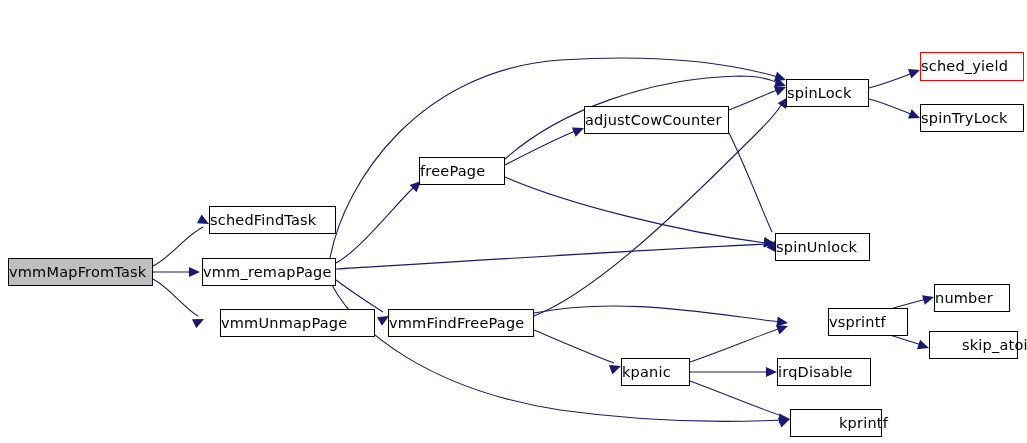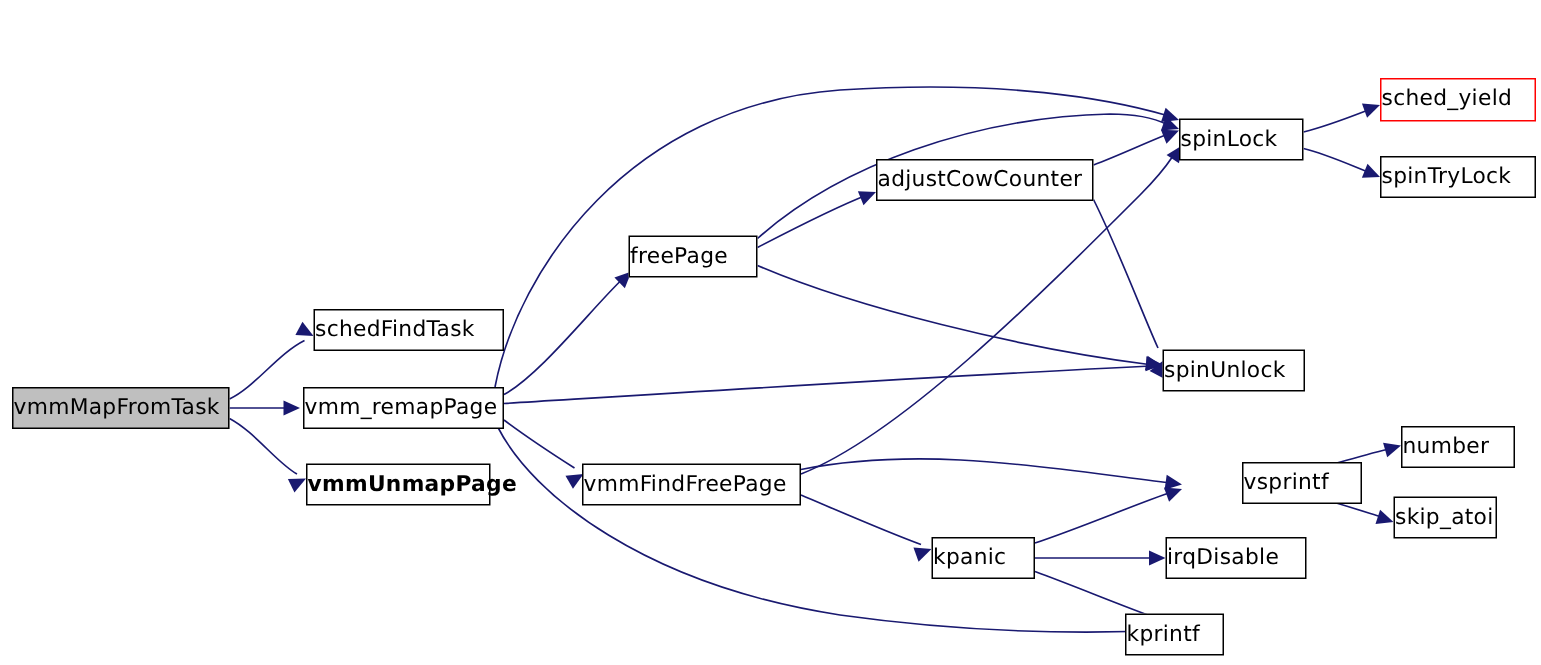--- a/index.html
+++ b/index.html
@@ -150,21 +150,21 @@
   <div id="node-layer">
       <div class="node highlight" style="left: 8px; top: 258px; width: 145px; height: 28px;">
         <span class="node-label">vmmMapFromTask</span>
       </div>
       <div class="node" style="left: 209px; top: 206px; width: 127px; height: 28px;">
         <span class="node-label">schedFindTask</span>
       </div>
       <div class="node" style="left: 202px; top: 258px; width: 134px; height: 28px;">
         <span class="node-label">vmm_remapPage</span>
       </div>
-      <div class="node" style="left: 204px; top: 309px; width: 123px; height: 28px; font-weight: bold;">
+      <div class="node" style="left: 220px; top: 309px; width: 155px; height: 28px;">
         <span class="node-label">vmmUnmapPage</span>
       </div>
       <div class="node" style="left: 419px; top: 157px; width: 86px; height: 28px;">
         <span class="node-label">freePage</span>
       </div>
       <div class="node" style="left: 388px; top: 309px; width: 146px; height: 28px;">
         <span class="node-label">vmmFindFreePage</span>
       </div>
       <div class="node" style="left: 584px; top: 106px; width: 145px; height: 28px;">
         <span class="node-label">adjustCowCounter</span>
@@ -177,29 +177,29 @@
       </div>
       <div class="node" style="left: 775px; top: 233px; width: 95px; height: 28px;">
         <span class="node-label">spinUnlock</span>
       </div>
       <div class="node" style="left: 788px; top: 308px; width: 80px; height: 28px; margin-left: 40px;">
         <span class="node-label">vsprintf</span>
       </div>
       <div class="node" style="left: 777px; top: 358px; width: 94px; height: 28px;">
         <span class="node-label">irqDisable</span>
       </div>
-      <div class="node" style="left: 750px; top: 409px; width: 66px; height: 28px;">
+      <div class="node" style="left: 790px; top: 409px; width: 92px; height: 28px; padding-left: 48px;">
         <span class="node-label">kprintf</span>
       </div>
       <div class="node accent" style="left: 920px; top: 52px; width: 104px; height: 29px;">
         <span class="node-label">sched_yield</span>
       </div>
       <div class="node" style="left: 920px; top: 104px; width: 104px; height: 28px;">
         <span class="node-label">spinTryLock</span>
       </div>
       <div class="node" style="left: 934px; top: 284px; width: 76px; height: 28px;">
         <span class="node-label">number</span>
       </div>
-      <div class="node" style="left: 929px; top: 331px; width: 69px; height: 28px;">
+      <div class="node" style="left: 929px; top: 331px; width: 89px; height: 28px; padding-left: 32px;">
         <span class="node-label">skip_atoi</span>
       </div>
     </div>
 </div>
 
 </body></html>

